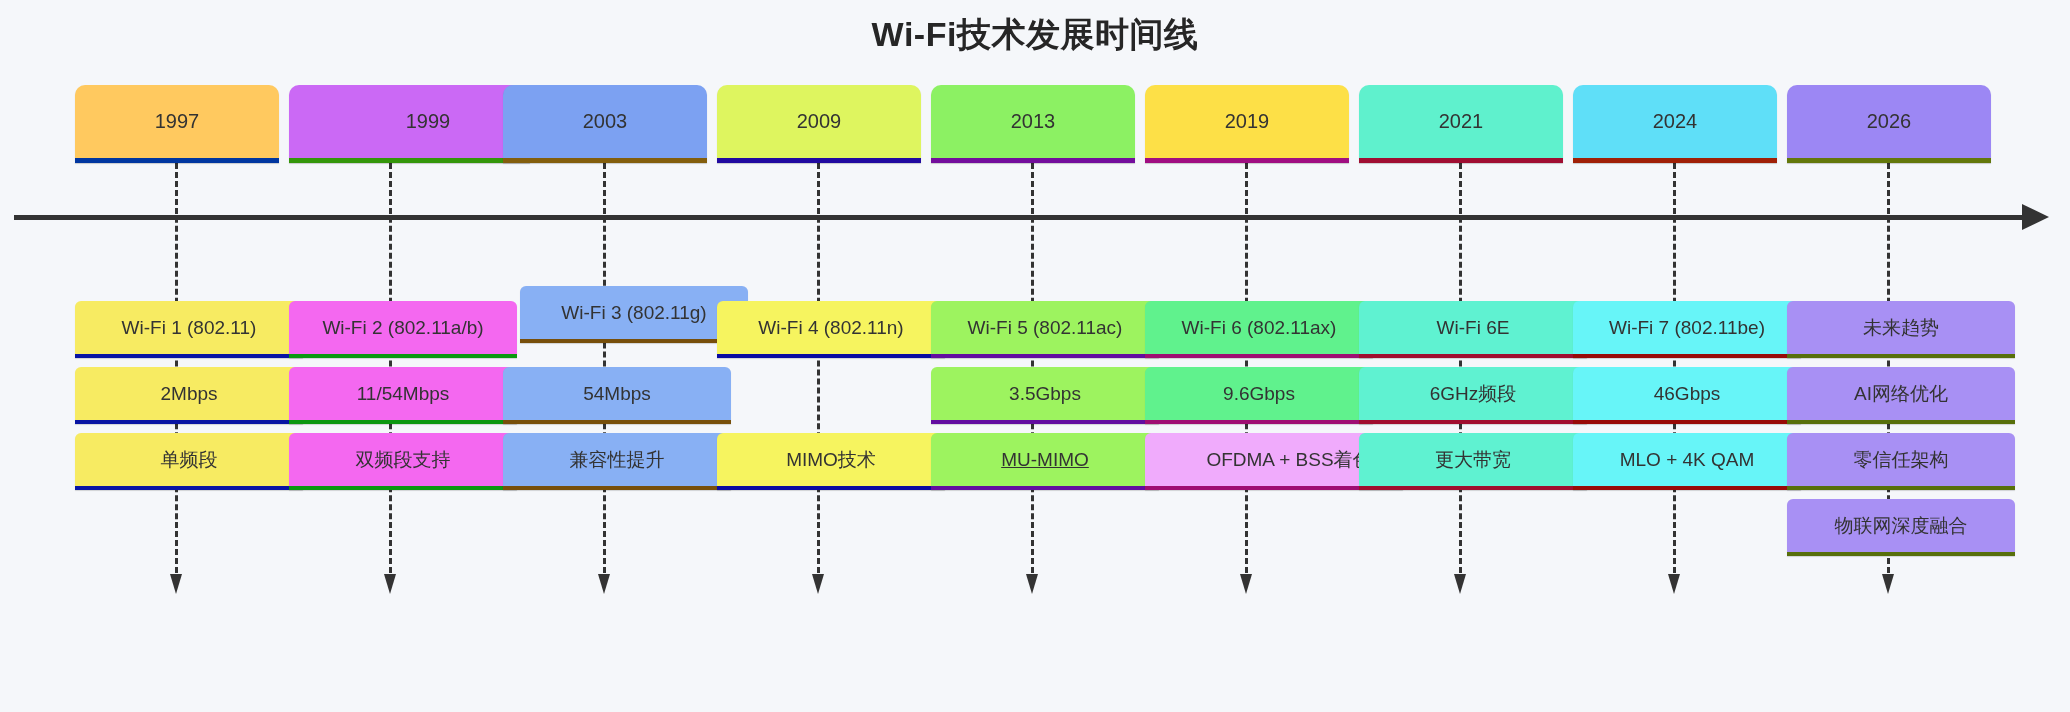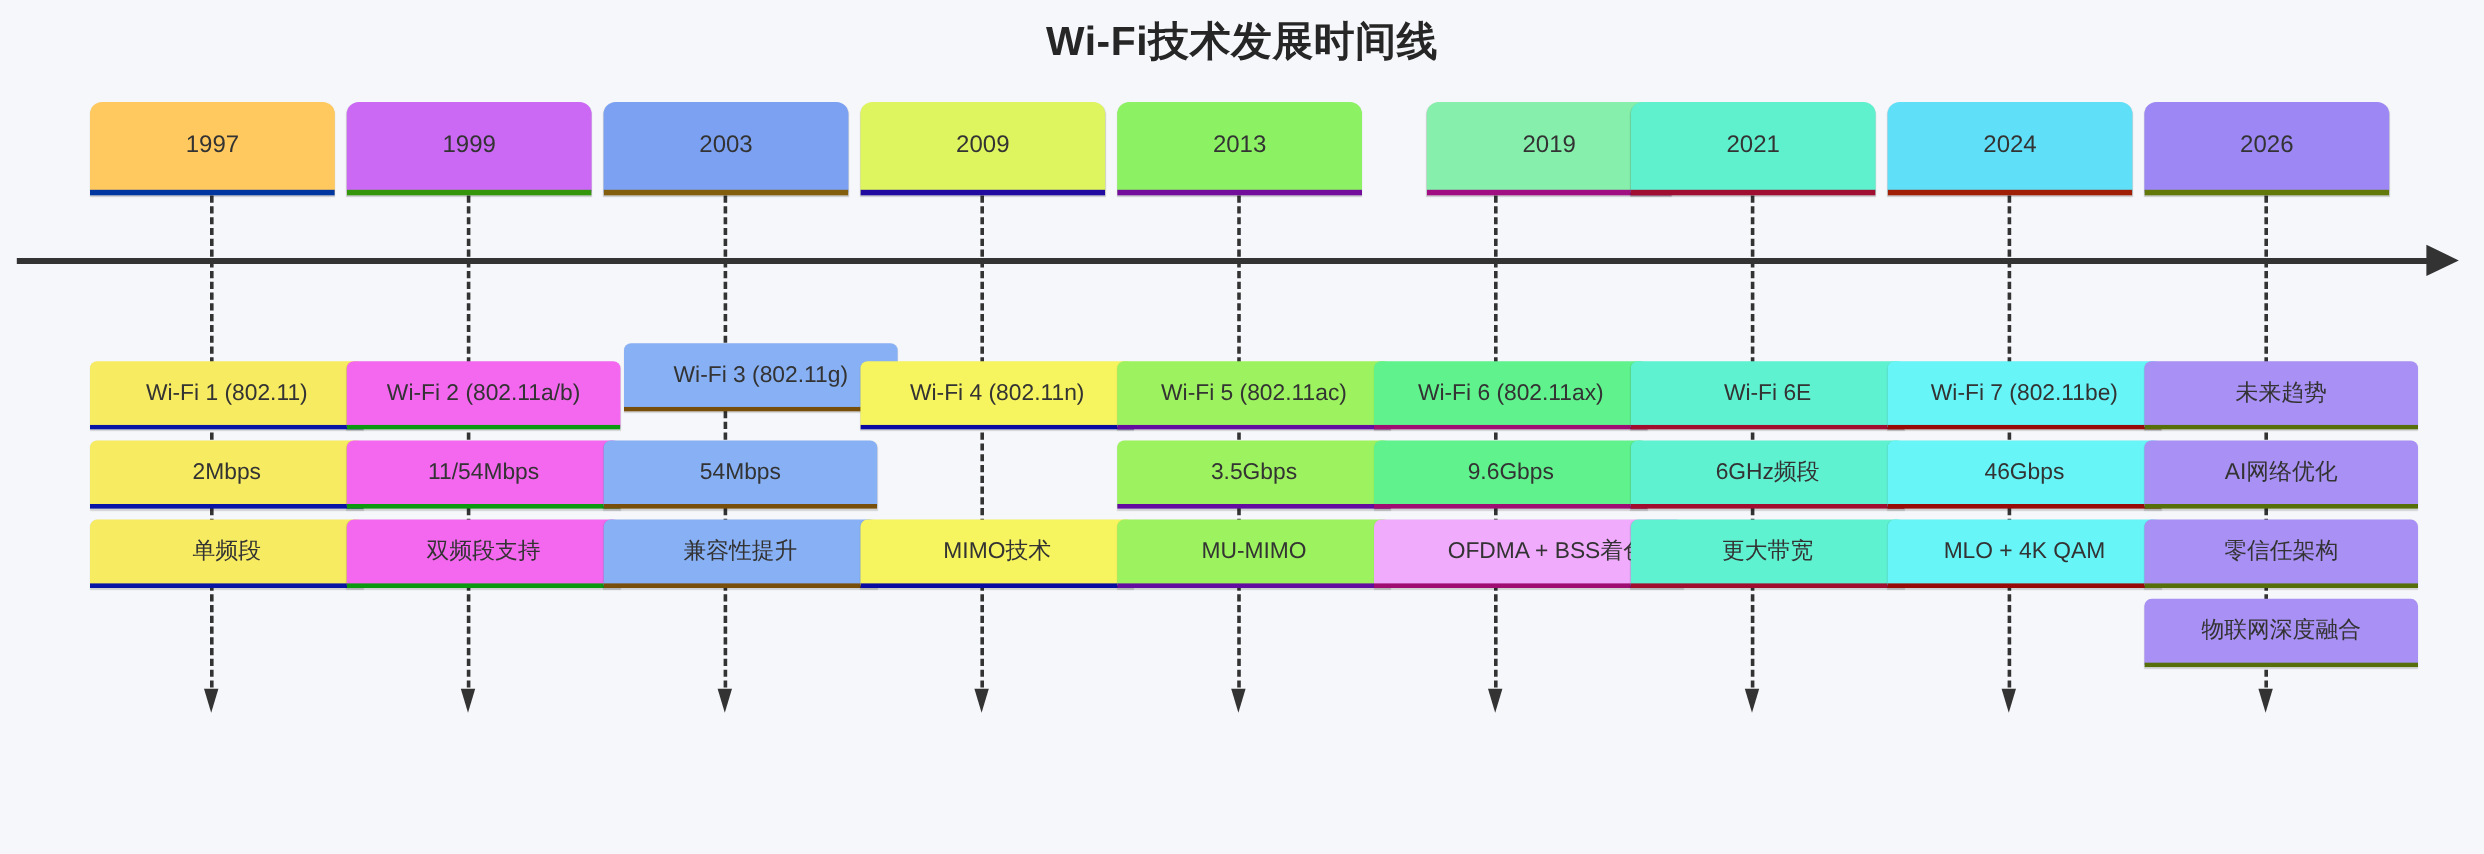--- a/index.html
+++ b/index.html
@@ -82,21 +82,21 @@
       <span>1997</span>
     </div>
   <div class="event-box" style="top: 301px; background: rgb(247, 235, 98); border-bottom-color: rgb(8, 20, 163);"><span>Wi-Fi 1 (802.11)</span></div>
         <div class="event-box" style="top: 367px; background: rgb(247, 235, 98); border-bottom-color: rgb(8, 20, 163);"><span>2Mbps</span></div>
         <div class="event-box" style="top: 433px; background: rgb(247, 235, 98); border-bottom-color: rgb(8, 20, 163);"><span>单频段</span></div>
       </div>
 
   <div class="column" style="left: 289px;">
     <div class="dash-line"></div>
     <div class="dash-arrowhead"></div>
-    <div class="year-box" style="background: rgb(203, 105, 245); border-bottom-color: rgb(52, 150, 10);">
+    <div class="year-box" style="background: rgb(203, 105, 245); border-bottom-color: rgb(52, 150, 10); padding-left: 37px;">
       <span>1999</span>
     </div>
   <div class="event-box" style="top: 301px; background: rgb(244, 104, 240); border-bottom-color: rgb(11, 151, 15);"><span>Wi-Fi 2 (802.11a/b)</span></div>
         <div class="event-box" style="top: 367px; background: rgb(244, 104, 240); border-bottom-color: rgb(11, 151, 15);"><span>11/54Mbps</span></div>
         <div class="event-box" style="top: 433px; background: rgb(244, 104, 240); border-bottom-color: rgb(11, 151, 15);"><span>双频段支持</span></div>
       </div>
 
   <div class="column" style="left: 503px;">
     <div class="dash-line"></div>
     <div class="dash-arrowhead"></div>
@@ -119,27 +119,27 @@
       </div>
 
   <div class="column" style="left: 931px;">
     <div class="dash-line"></div>
     <div class="dash-arrowhead"></div>
     <div class="year-box" style="background: rgb(140, 241, 99); border-bottom-color: rgb(115, 14, 156);">
       <span>2013</span>
     </div>
   <div class="event-box" style="top: 301px; background: rgb(157, 243, 95); border-bottom-color: rgb(98, 12, 160);"><span>Wi-Fi 5 (802.11ac)</span></div>
         <div class="event-box" style="top: 367px; background: rgb(157, 243, 95); border-bottom-color: rgb(98, 12, 160);"><span>3.5Gbps</span></div>
-        <div class="event-box" style="top: 433px; background: rgb(157, 243, 95); border-bottom-color: rgb(98, 12, 160);"><span>MU-MIMO</span></div>
+        <div class="event-box" style="top: 433px; background: rgb(157, 243, 95); border-bottom-color: rgb(98, 12, 160); text-decoration: underline;"><span>MU-MIMO</span></div>
       </div>
 
   <div class="column" style="left: 1145px;">
     <div class="dash-line"></div>
     <div class="dash-arrowhead"></div>
-    <div class="year-box" style="background: #86efac; border-bottom-color: rgb(160, 14, 129); margin-left: 44px;">
+    <div class="year-box" style="background: #fde047; border-bottom-color: rgb(160, 14, 129);">
       <span>2019</span>
     </div>
   <div class="event-box" style="top: 301px; background: rgb(96, 242, 141); border-bottom-color: rgb(159, 13, 114);"><span>Wi-Fi 6 (802.11ax)</span></div>
         <div class="event-box" style="top: 367px; background: rgb(96, 242, 141); border-bottom-color: rgb(159, 13, 114);"><span>9.6Gbps</span></div>
         <div class="event-box" style="top: 433px; background: #f0abfc; border-bottom-color: rgb(159, 13, 114); padding-left: 30px;"><span>OFDMA + BSS着色</span></div>
       </div>
 
   <div class="column" style="left: 1359px;">
     <div class="dash-line"></div>
     <div class="dash-arrowhead"></div>

